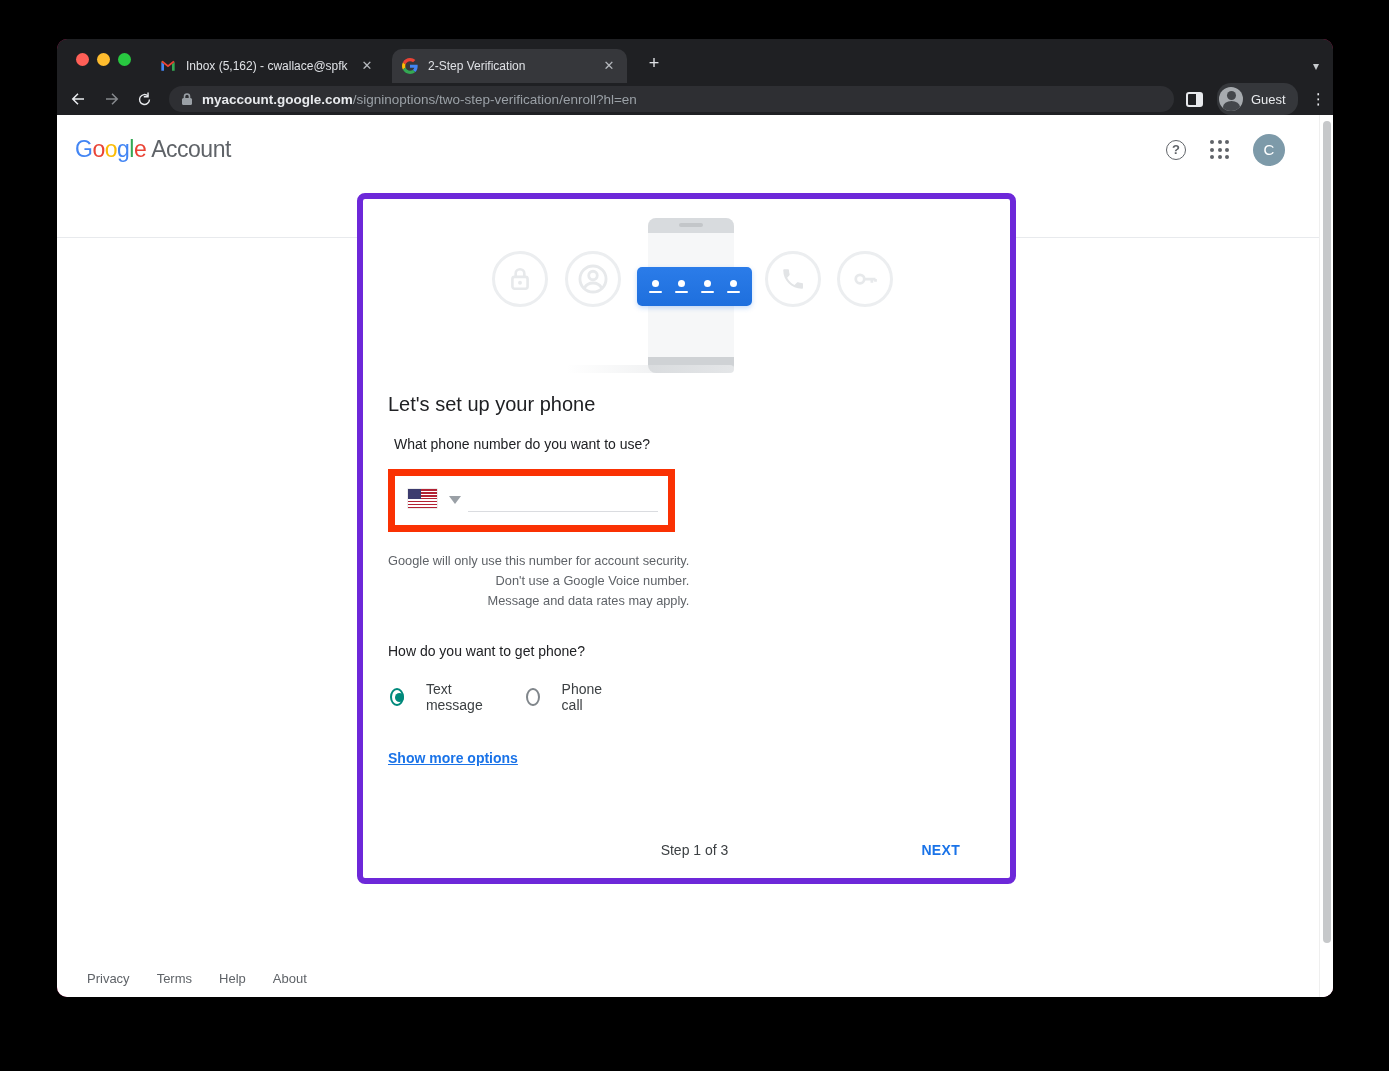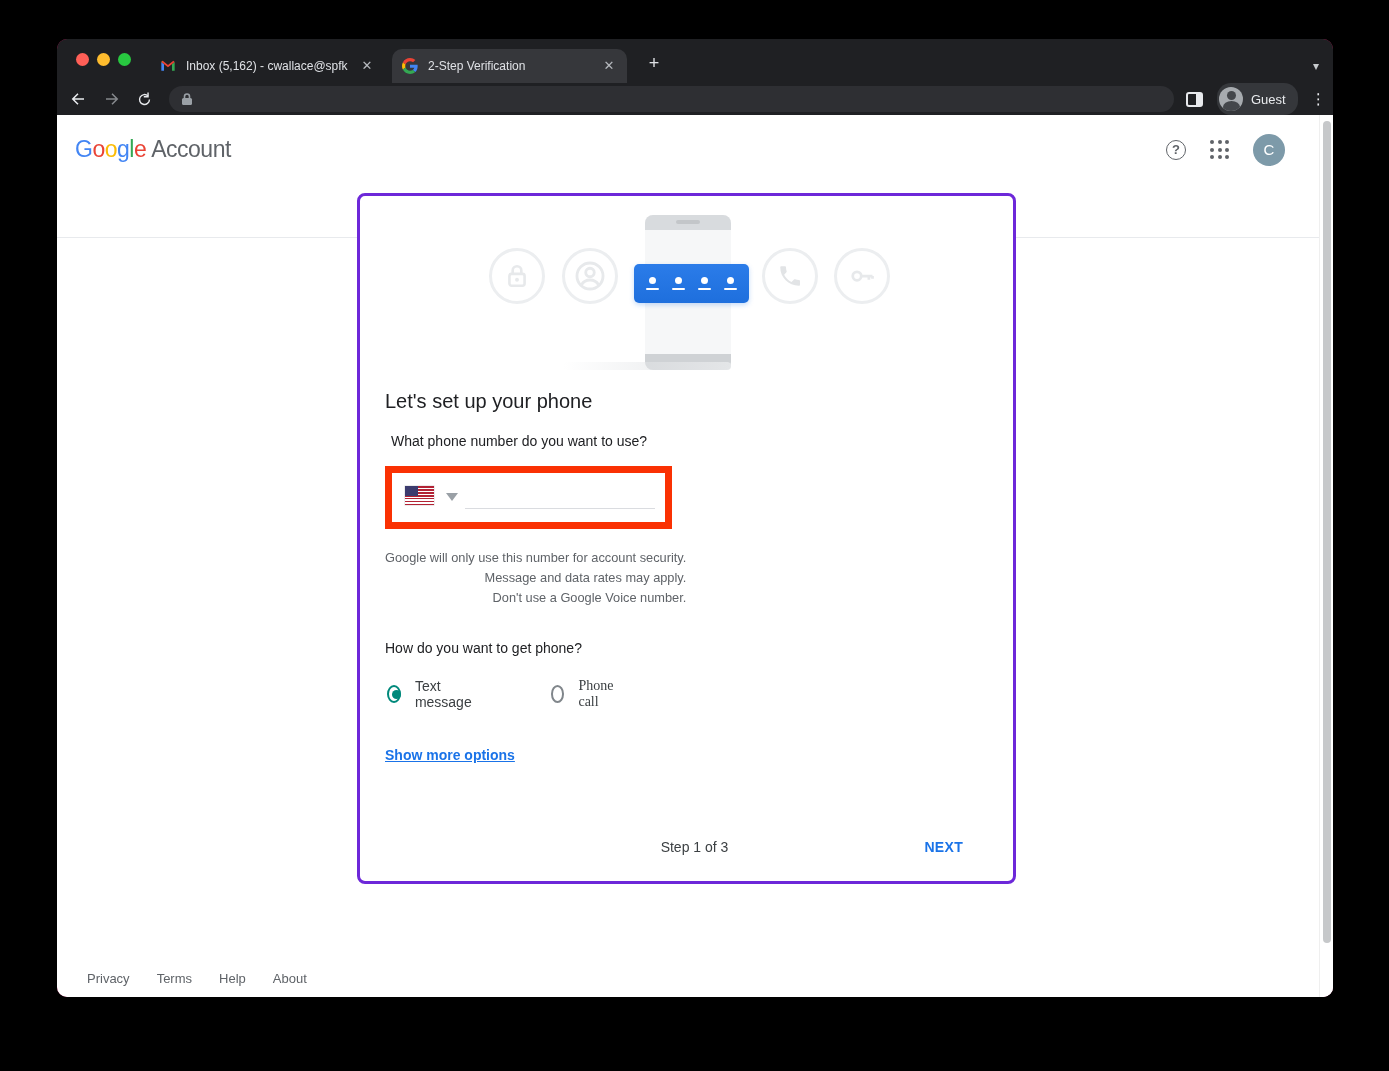--- a/index.html
+++ b/index.html
@@ -62,21 +62,21 @@
   .gridicon i { width:4px; height:4px; border-radius:50%; background:#5f6368; }
   .avatar { width:32px; height:32px; border-radius:50%; background:#7d9aa9; color:#fff; font-size:15px;
             display:flex; align-items:center; justify-content:center; }
 
   .titlerow { position:relative; height:54px; border-bottom:1px solid #e8eaed; }
   .backarrow { position:absolute; left:300px; top:16px; width:22px; height:22px; color:#5f6368; }
   .pagetitle { position:absolute; left:336px; top:11px; font-size:26px; color:#202124; }
 
   
   .card { position:absolute; left:300px; top:78px; width:659px; height:691px; background:#fff;
-          border:3px solid #6d28d9; border-radius:8px; }
+          border:6px solid #6d28d9; border-radius:8px; }
 
   
   .illus { position:absolute; left:0; top:0; width:100%; height:180px; }
   .phoneimg { position:absolute; left:285px; top:19px; width:86px; height:155px; border-radius:8px;
               background:#f6f7f8; overflow:hidden; }
   .phoneimg .cap-top { height:15px; background:#d8dbde; position:relative; }
   .phoneimg .speaker { position:absolute; left:31px; top:5px; width:24px; height:4px; border-radius:2px; background:#c3c6c9; }
   .phoneimg .cap-bot { position:absolute; bottom:0; left:0; right:0; height:16px; background:#cfd2d5; }
   .phoneshadow { position:absolute; left:203px; top:166px; width:168px; height:8px; border-radius:4px;
                  background:linear-gradient(to left, #e4e6e8, rgba(230,232,234,0)); }
@@ -100,26 +100,26 @@
   .flag-caret { position:absolute; left:54px; top:20px; width:0; height:0;
                 border-left:6px solid transparent; border-right:6px solid transparent; border-top:8px solid #9aa0a6; }
   .phone-input { position:absolute; left:73px; top:8px; width:190px; height:28px; border:none; outline:none;
                  border-bottom:1px solid #dadce0; font-size:14px; color:#202124; background:transparent; }
 
   .helper { position:absolute; left:25px; top:352px; font-size:12.8px; color:#5f6368; line-height:20px;text-align:right; }
   .q2 { position:absolute; left:25px; top:444px; font-size:14px; color:#202124; }
 
   .radiorow { position:absolute; left:27px; top:482px; height:20px; }
   .radioitem { position:absolute; top:0; display:flex; align-items:center; }
-  .radioitem.opt0 { left:0; } .radioitem.opt1 { left:164px;font-family:Liberation Serif, serif; }
+  .radioitem.opt0 { left:0; } .radioitem.opt1 { left:136px; }
   .rcircle { width:18px; height:18px; border-radius:50%; position:relative; }
   .rcircle.sel { border:2px solid #00897b; }
   .rcircle.sel::after { content:""; position:absolute; left:2.5px; top:2.5px; width:9px; height:9px; border-radius:50%; background:#00897b; }
   .rcircle.unsel { border:2px solid #80868b; }
-  .rlabel { margin-left:14px; font-size:14px; color:#3c4043; }
+  .rlabel { margin-left:22px; font-size:14px; color:#3c4043; }
 
   .showmore { position:absolute; left:25px; top:551px; font-size:14px; font-weight:bold; color:#1a73e8; cursor:pointer;text-decoration:underline; }
 
   .steprow { position:absolute; left:16px; right:0; top:643px; height:20px; }
   .steplabel { position:absolute; left:0; right:0; text-align:center; font-size:14px; color:#3c4043; }
   .nextbtn { position:absolute; right:50px; top:0; font-size:14px; font-weight:bold; color:#1a73e8;
              letter-spacing:.3px; cursor:pointer; }
 
   .pfooter { position:absolute; left:30px; bottom:11px; display:flex; gap:27px; font-size:13px; color:#5f6368; }
 
@@ -190,20 +190,21 @@
           </svg>
       </span>
 
       <div class="omnibox">
         <span class="lock">
           <svg width="12" height="14" viewBox="0 0 12 14">
               <rect x="1" y="6" width="10" height="7" rx="1.5" fill="#9aa0a6"></rect>
               <path d="M3.5 6V4.5a2.5 2.5 0 0 1 5 0V6" stroke="#9aa0a6" stroke-width="1.6" fill="none"></path>
             </svg>
         </span>
+        <span class="urltext"><span class="host">myaccount.google.com</span><span class="path">/signinoptions/two-step-verification/enroll?hl=en</span></span>
       </div>
 
       <span class="sidepanel"></span>
       <div class="guestpill">
         <span class="guestavatar"></span>
         <span>Guest</span>
       </div>
       <span class="kebab">⋮</span>
     </div>
 
@@ -296,22 +297,22 @@
         <div class="q1">What phone number do you want to use?</div>
 
         <div class="redbox">
           <span class="flag"></span>
           <span class="flag-caret"></span>
           <input class="phone-input" type="text" value="" style="">
         </div>
 
         <div class="helper">
           <div>Google will only use this number for account security.</div>
+          <div>Don't use a Google Voice number.</div>
           <div>Message and data rates may apply.</div>
-          <div>Don't use a Google Voice number.</div>
         </div>
 
         <div class="q2">How do you want to get phone?</div>
 
         <div class="radiorow">
           <div class="radioitem opt0">
             <span class="rcircle sel"></span>
             <span class="rlabel">Text message</span>
           </div>
           <div class="radioitem opt1">

